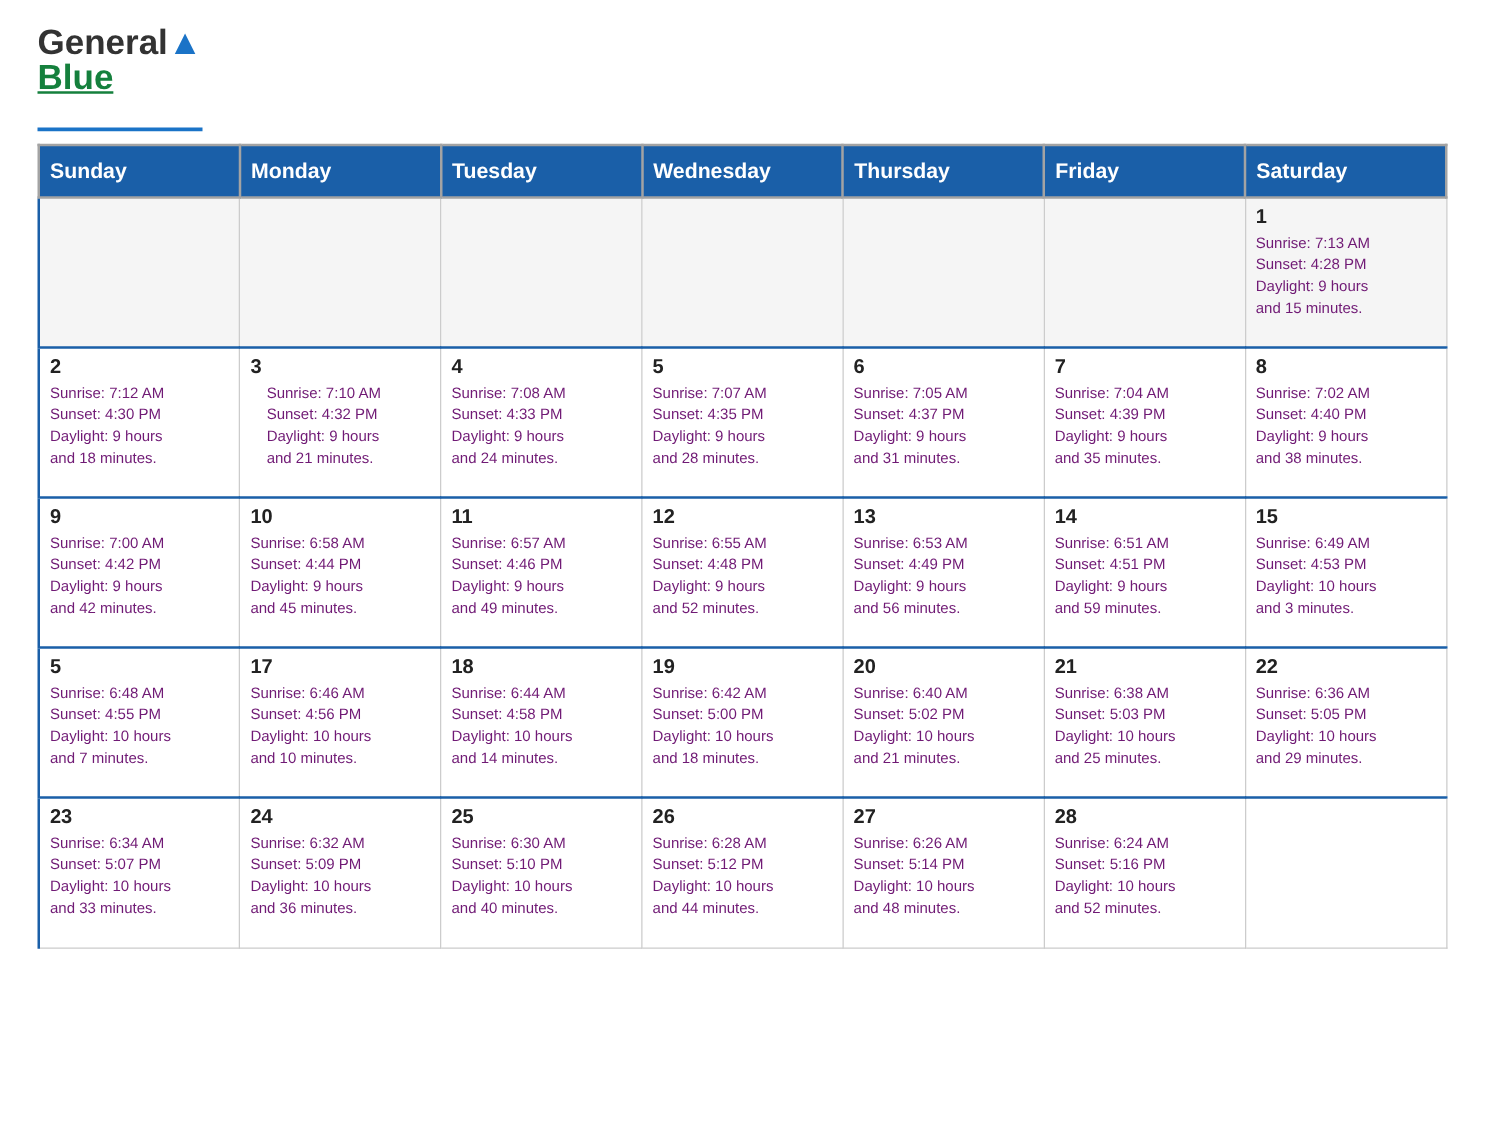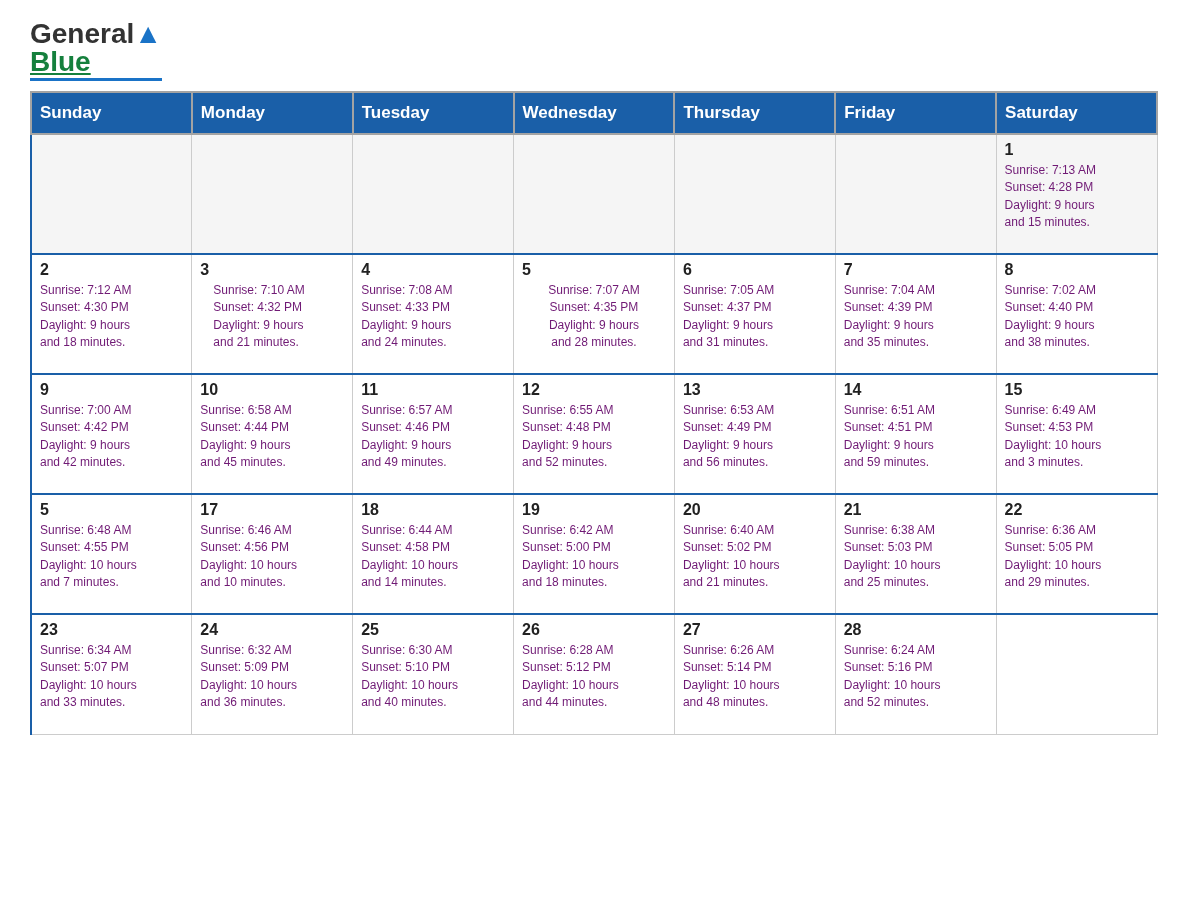--- a/index.html
+++ b/index.html
@@ -14,20 +14,21 @@
     .header {
       display: flex;
       justify-content: space-between;
       align-items: flex-start;
       margin-bottom: 10px;
     }
     .logo {
       display: flex;
       flex-direction: column;
       align-items: flex-start;
+      gap: 24px;
     }
     .logo-text {
       font-size: 28px;
       font-weight: bold;
       color: #333;
       line-height: 1;
     }
     .logo-text span {
       color: #1a73c7;
     }
@@ -163,21 +164,21 @@
         </td>
         <td>
           <span class="day-num">4</span>
           <div class="day-info" style="white-space: pre-line;">Sunrise: 7:08 AM
 Sunset: 4:33 PM
 Daylight: 9 hours
 and 24 minutes.</div>
         </td>
         <td>
           <span class="day-num">5</span>
-          <div class="day-info" style="white-space: pre-line; text-align: center;">Sunrise: 7:07 AM
+          <div class="day-info" style="white-space: pre-line;">Sunrise: 7:07 AM
 Sunset: 4:35 PM
 Daylight: 9 hours
 and 28 minutes.</div>
         </td>
         <td>
           <span class="day-num">6</span>
           <div class="day-info" style="white-space: pre-line;">Sunrise: 7:05 AM
 Sunset: 4:37 PM
 Daylight: 9 hours
 and 31 minutes.</div>

